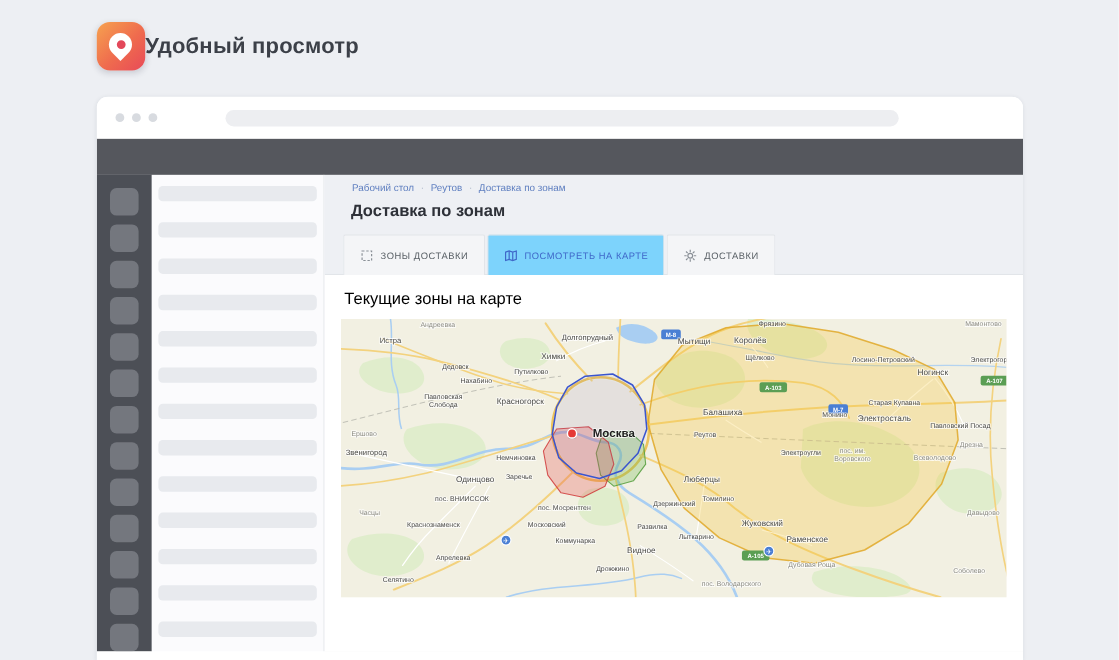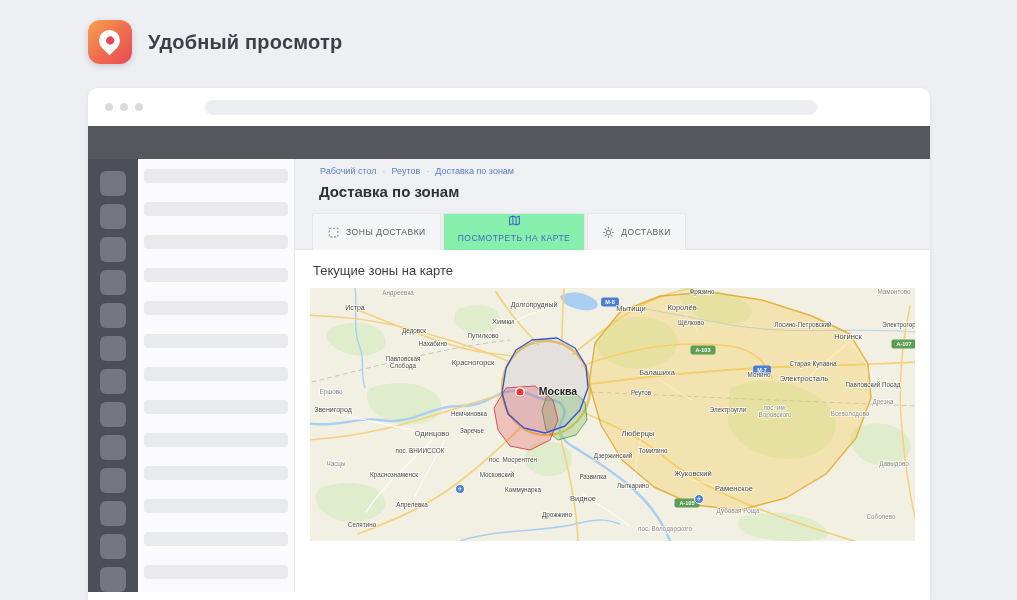--- a/index.html
+++ b/index.html
@@ -2,21 +2,21 @@
 <html><head>
 <meta charset="utf-8">
 <style>
   * { box-sizing: border-box; margin: 0; padding: 0; }
   body {
     width: 1017px; height: 600px; position: relative; overflow: hidden;
     background: #edeff3;
     font-family: "Liberation Sans", "DejaVu Sans", sans-serif;
   }
   
-  .app-header { position: absolute; left: 88px; top: 20px; display: flex; align-items: center; gap: 16px; }
+  .app-header { position: absolute; left: 88px; top: 20px; display: flex; align-items: center; }
   .logo {
     width: 44px; height: 44px; border-radius: 12px; position: relative; flex: none;
     background: linear-gradient(135deg, #f6a24f 0%, #ef6b4e 55%, #e84a58 100%);
     box-shadow: 0 2px 6px rgba(40,40,60,.18);
   }
   .pin { position: absolute; left: 11px; top: 10px; width: 21px; height: 21px;
     background: #fff; border-radius: 50% 50% 50% 0; transform: rotate(-45deg); }
   .pin::after { content: ""; position: absolute; left: 6.5px; top: 6.5px; width: 8px; height: 8px;
     border-radius: 50%; background: #e3485a; }
   .app-title { font-size: 20px; font-weight: bold; color: #3c4048; letter-spacing: .2px; }
@@ -46,28 +46,28 @@
   .breadcrumbs { padding: 7px 0 0 25px; font-size: 9px; display: flex; gap: 6px; align-items: center; }
   .crumb { color: #5f7fc0; cursor: pointer; }
   .crumb-sep { color: #a9b4c6; }
   .page-title { padding: 7px 0 0 24px; font-size: 15px; font-weight: bold; color: #2e3138; }
 
   .tabs { position: absolute; left: 17px; top: 54px; display: flex; z-index: 3; }
   .tab { display: flex; align-items: center; gap: 6px; padding: 0 14px; height: 37px;
     background: #f4f5f7; border: 1px solid #e2e5e9; border-bottom: none;
     border-radius: 2px 2px 0 0; margin-right: 2px; cursor: pointer;
     font-size: 8.5px; font-weight: normal; letter-spacing: .5px; color: #596066; }
-  .tab.active { background: #86efac; color: #3f68c9; flex-direction: column; }
+  .tab.active { background: #7dd3fc; color: #3f68c9; }
   .tab .ticon { width: 13px; height: 13px; display: inline-flex; }
   .tab .ticon svg { width: 13px; height: 13px; stroke: #8a9097; }
   .tab.active .ticon svg { stroke: #3f68c9; }
 
   .panel { position: absolute; left: 0; right: 0; top: 90px; height: 360px;
     background: #fff; border-top: 1px solid #e2e5e9; z-index: 2; }
-  .panel-heading { padding: 13px 8px 10px 18px; font-size: 13px; color: #404040; }
+  .panel-heading { padding: 13px 8px 10px 18px; font-size: 15px; color: #000000; }
   .map-wrap { margin-left: 15px; width: 605px; height: 253px; position: relative;
     background: #f2f0e2; overflow: hidden; }
   .map-wrap svg { display: block; }
 </style>
 </head>
 <body>
 
 <div class="app-header">
   <div class="logo">
     <span class="pin"></span>

